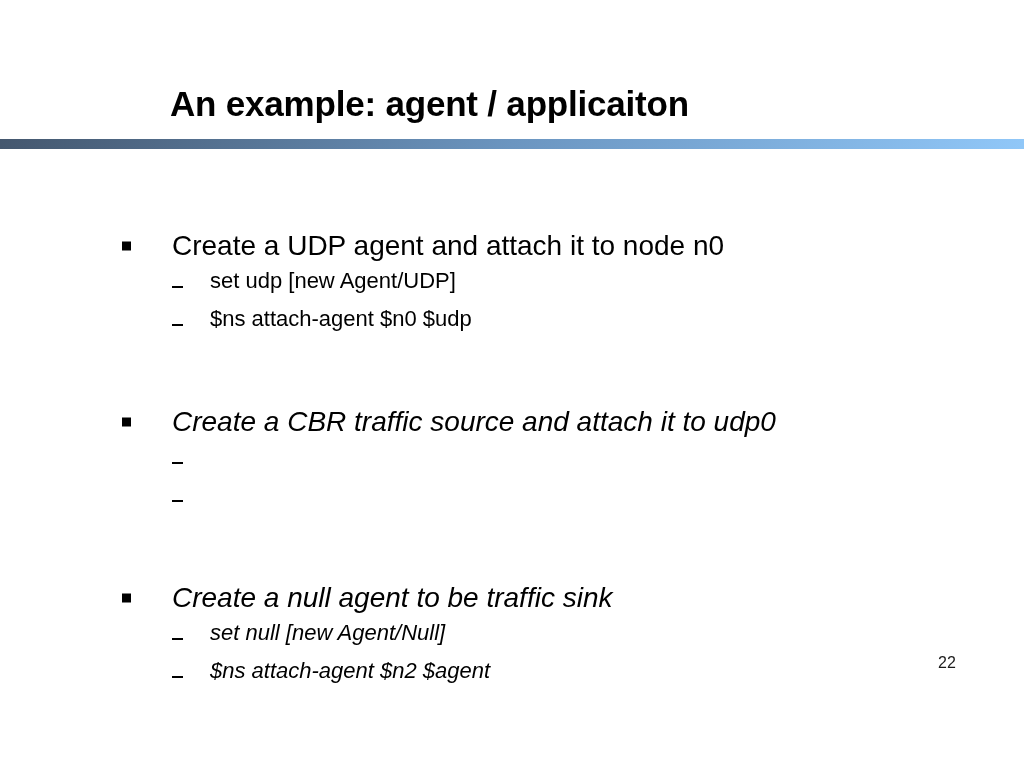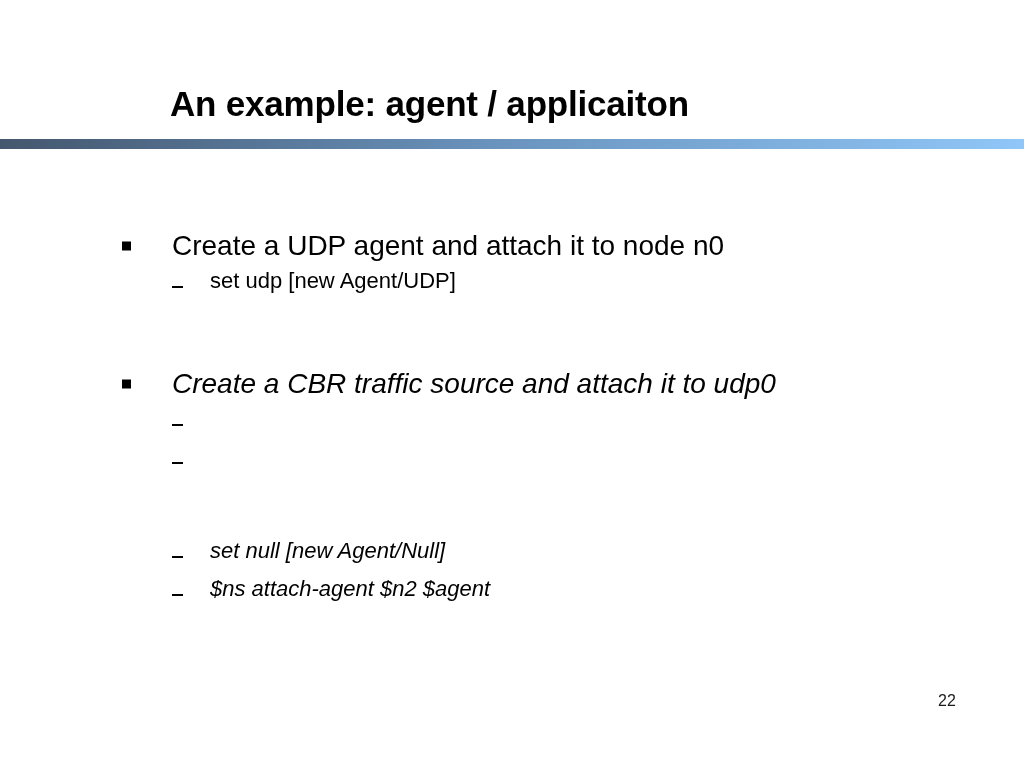--- a/index.html
+++ b/index.html
@@ -124,21 +124,21 @@
     font-size: 22px;
     line-height: 26px;
     white-space: nowrap;
     color: #000000;
   }
 
   
   .page-number {
     position: absolute;
     left: 938px;
-    top: 691px;
+    top: 653px;
     font-size: 16px;
     line-height: 20px;
     color: #1a1a1a;
   }
 </style>
 </head>
 <body>
 
 <div class="slide">
 
@@ -152,36 +152,44 @@
 
     <div class="group">
       <div class="lvl1">
         <span class="marker"></span>
         <span class="txt">Create a UDP agent and attach it to node n0</span>
       </div>
       <div class="lvl2">
         <span class="marker"></span>
         <span class="txt">set udp [new Agent/UDP]</span>
       </div>
+      <div class="lvl2">
+        <span class="marker"></span>
+        <span class="txt">$ns attach-agent $n0 $udp</span>
+      </div>
     </div>
 
     <div class="group">
       <div class="lvl1">
         <span class="marker"></span>
         <span class="txt">Create a CBR traffic source and attach it to udp0</span>
       </div>
       <div class="lvl2">
         <span class="marker"></span>
       </div>
       <div class="lvl2">
         <span class="marker"></span>
       </div>
     </div>
 
     <div class="group">
+      <div class="lvl1">
+        <span class="marker"></span>
+        <span class="txt">Create a null agent to be traffic sink</span>
+      </div>
       <div class="lvl2">
         <span class="marker"></span>
         <span class="txt">set null [new Agent/Null]</span>
       </div>
       <div class="lvl2">
         <span class="marker"></span>
         <span class="txt">$ns attach-agent $n2 $agent</span>
       </div>
     </div>
 

